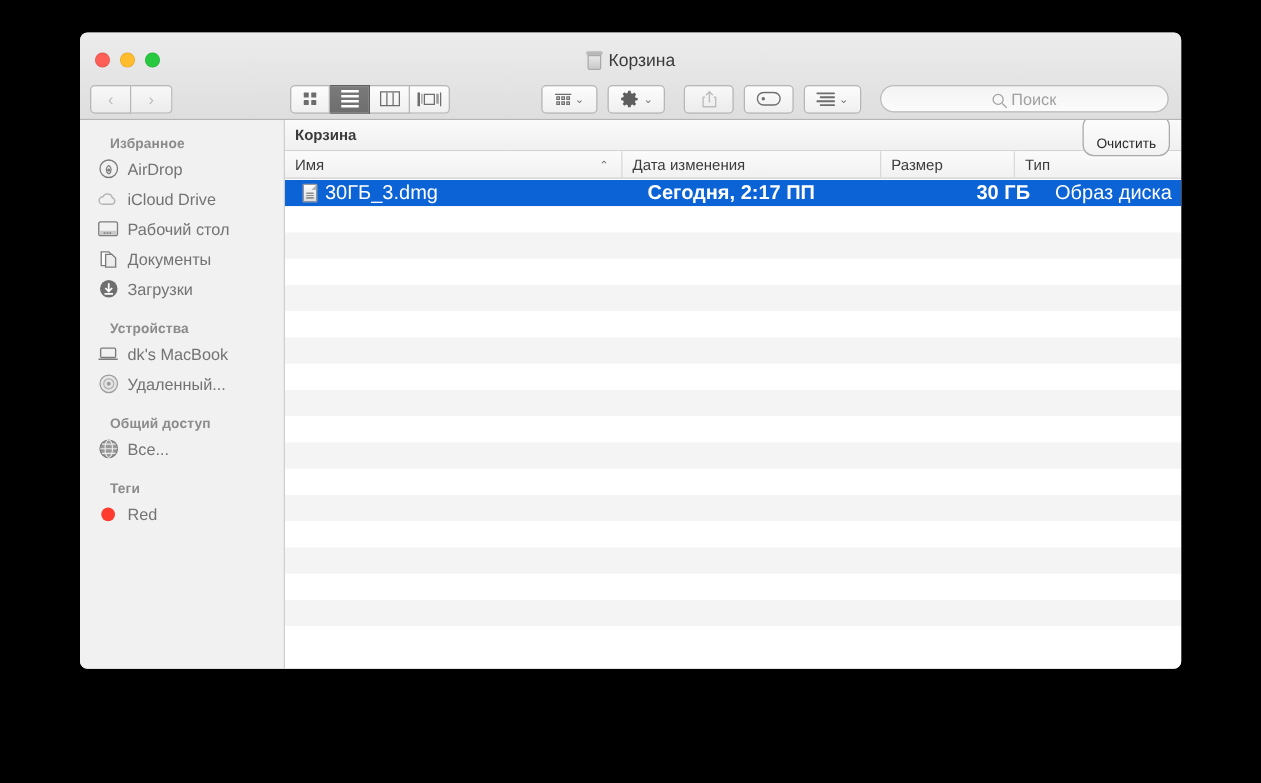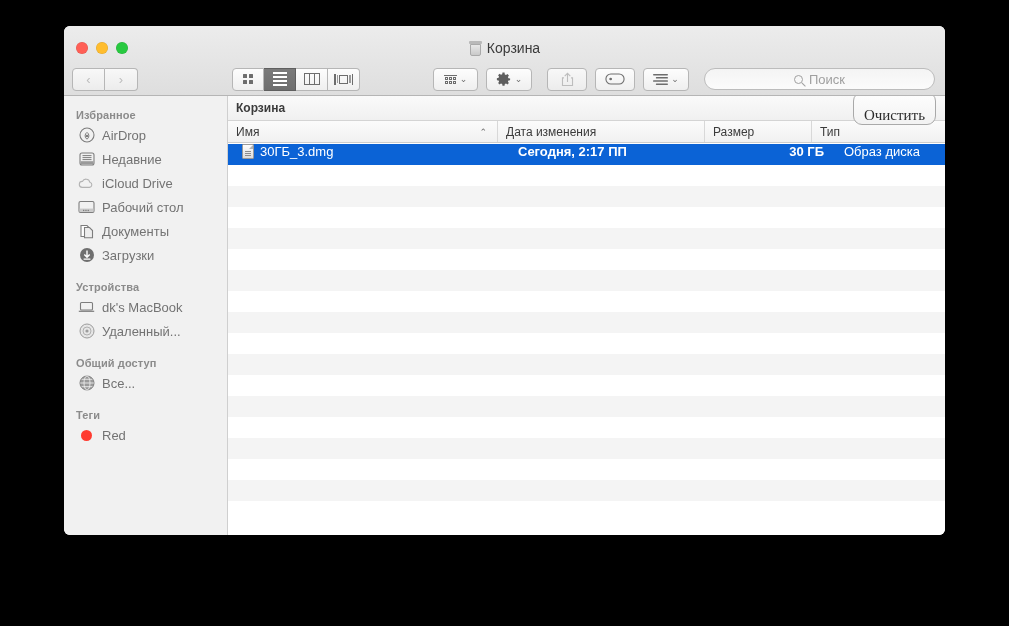--- a/index.html
+++ b/index.html
@@ -129,21 +129,21 @@
   .sidebar {
     width: 164px;
     background: #f1f1f1;
     border-right: 1px solid #cfcfcf;
     padding-top: 8px;
     overflow: hidden;
     font-size: 13px;
   }
   .sb-header {
     font-size: 11px; color: #8b8b8b; font-weight: 700;
-    padding: 5px 0 2px 12px;
+    padding: 5px 0 2px 24px;
     letter-spacing: .1px;
   }
   .sb-item {
     display: flex; align-items: center; gap: 7px;
     height: 24px; padding-left: 14px;
     color: #737373;
   }
   .sb-ico { width: 17px; height: 17px; display: flex; align-items: center; justify-content: center; flex: 0 0 17px; }
   .sb-label { white-space: nowrap; overflow: hidden; }
 
@@ -153,27 +153,26 @@
   .main { flex: 1; position: relative; background: #fff; overflow: hidden; }
   .path-bar {
     height: 25px;
     background: linear-gradient(#fafafa, #f0f0f0);
     border-bottom: 1px solid #d4d4d4;
     display: flex; align-items: center; justify-content: space-between;
     padding: 0 9px 0 8px;
   }
   .path-title { font-size: 12px; font-weight: 700; color: #3b3b3b; }
   .clear-btn {
-    font-size: 15px; color: #2b2b2b;
+    font-size: 11px; color: #2b2b2b;
     background: linear-gradient(#fefefe, #f2f2f2);
     border: .5px solid #a9a9a9;
     border-radius: 9px;
     padding: 16px 10px 2px;
     line-height: 13px;
-    font-family: Liberation Serif, serif;
   }
 
   .col-head {
     height: 22px;
     background: linear-gradient(#fbfbfb, #f1f1f1);
     border-bottom: 1px solid #cdcdcd;
     display: flex; align-items: stretch;
     font-size: 12px; color: #3b3b3b;
   }
   .col-head .cell {
@@ -185,22 +184,22 @@
   .col-head .cell:last-child { border-right: none; }
   .c-name { width: 270px; }
   .c-date { width: 207px; }
   .c-size { width: 107px; }
   .c-type { flex: 1; }
   .sort-caret { position: absolute; right: 10px; font-size: 9px; color: #6a6a6a; }
 
   .rows { position: absolute; top: 48px; left: 0; right: 0; bottom: 0; }
   .row {
     height: 21px;
-    display: flex; align-items: flex-start;
-    font-size: 13px; color: #1a1a1a;
+    display: flex; align-items: center;
+    font-size: 16px; color: #1a1a1a;
   }
   .row.odd { background: #f4f4f4; }
   .row.even { background: #ffffff; }
   .row.selected { background: #0b63d6; color: #fff; }
   .row .cell { display: flex; align-items: center; padding-left: 8px; overflow: hidden; white-space: nowrap; }
   .row .c-name { width: 270px; gap: 6px; padding-left: 14px; }
   .row .c-date { width: 207px; }
   .row .c-size { width: 107px; justify-content: flex-end; padding-right: 12px; }
   .row .c-type { flex: 1; }
   .row.selected .c-date, .row.selected .c-size { font-weight: 700; margin-left: 12px; }
@@ -358,32 +357,20 @@
         <span class="sb-ico">
           <svg width="16" height="16" viewBox="0 0 16 16">
             <circle cx="8" cy="8" r="7" fill="none" stroke="#7d7d7d" stroke-width="1.1"></circle>
             <path d="M8 12.2 A4 4 0 0 0 8 5.4 A4 4 0 0 0 8 12.2" fill="none" stroke="#7d7d7d" stroke-width="1"></path>
             <circle cx="8" cy="9" r="1.3" fill="#7d7d7d"></circle>
           </svg>
         </span>
         <span class="sb-label">AirDrop</span>
       </div>
 
-      <div class="sb-item">
-        <span class="sb-ico">
-          <svg width="16" height="14" viewBox="0 0 16 14">
-            <rect x="1" y="1" width="14" height="12" rx="2" fill="none" stroke="#7d7d7d" stroke-width="1.1"></rect>
-            <g stroke="#7d7d7d" stroke-width="1">
-                <path d="M3.5 3.6h9M3.5 5.6h9M3.5 7.6h9"></path>
-              </g>
-            <rect x="1.6" y="9.2" width="12.8" height="3.2" fill="#9a9a9a"></rect>
-          </svg>
-        </span>
-        <span class="sb-label">Недавние</span>
-      </div>
 
       <div class="sb-item">
         <span class="sb-ico">
           <svg width="17" height="12" viewBox="0 0 17 12">
             <path d="M4.2 10.4a3 3 0 0 1 .2-6 4 4 0 0 1 7.5.9 2.6 2.6 0 0 1-.4 5.1z" fill="none" stroke="#b3b3b3" stroke-width="1.1"></path>
           </svg>
         </span>
         <span class="sb-label">iCloud Drive</span>
       </div>
 

